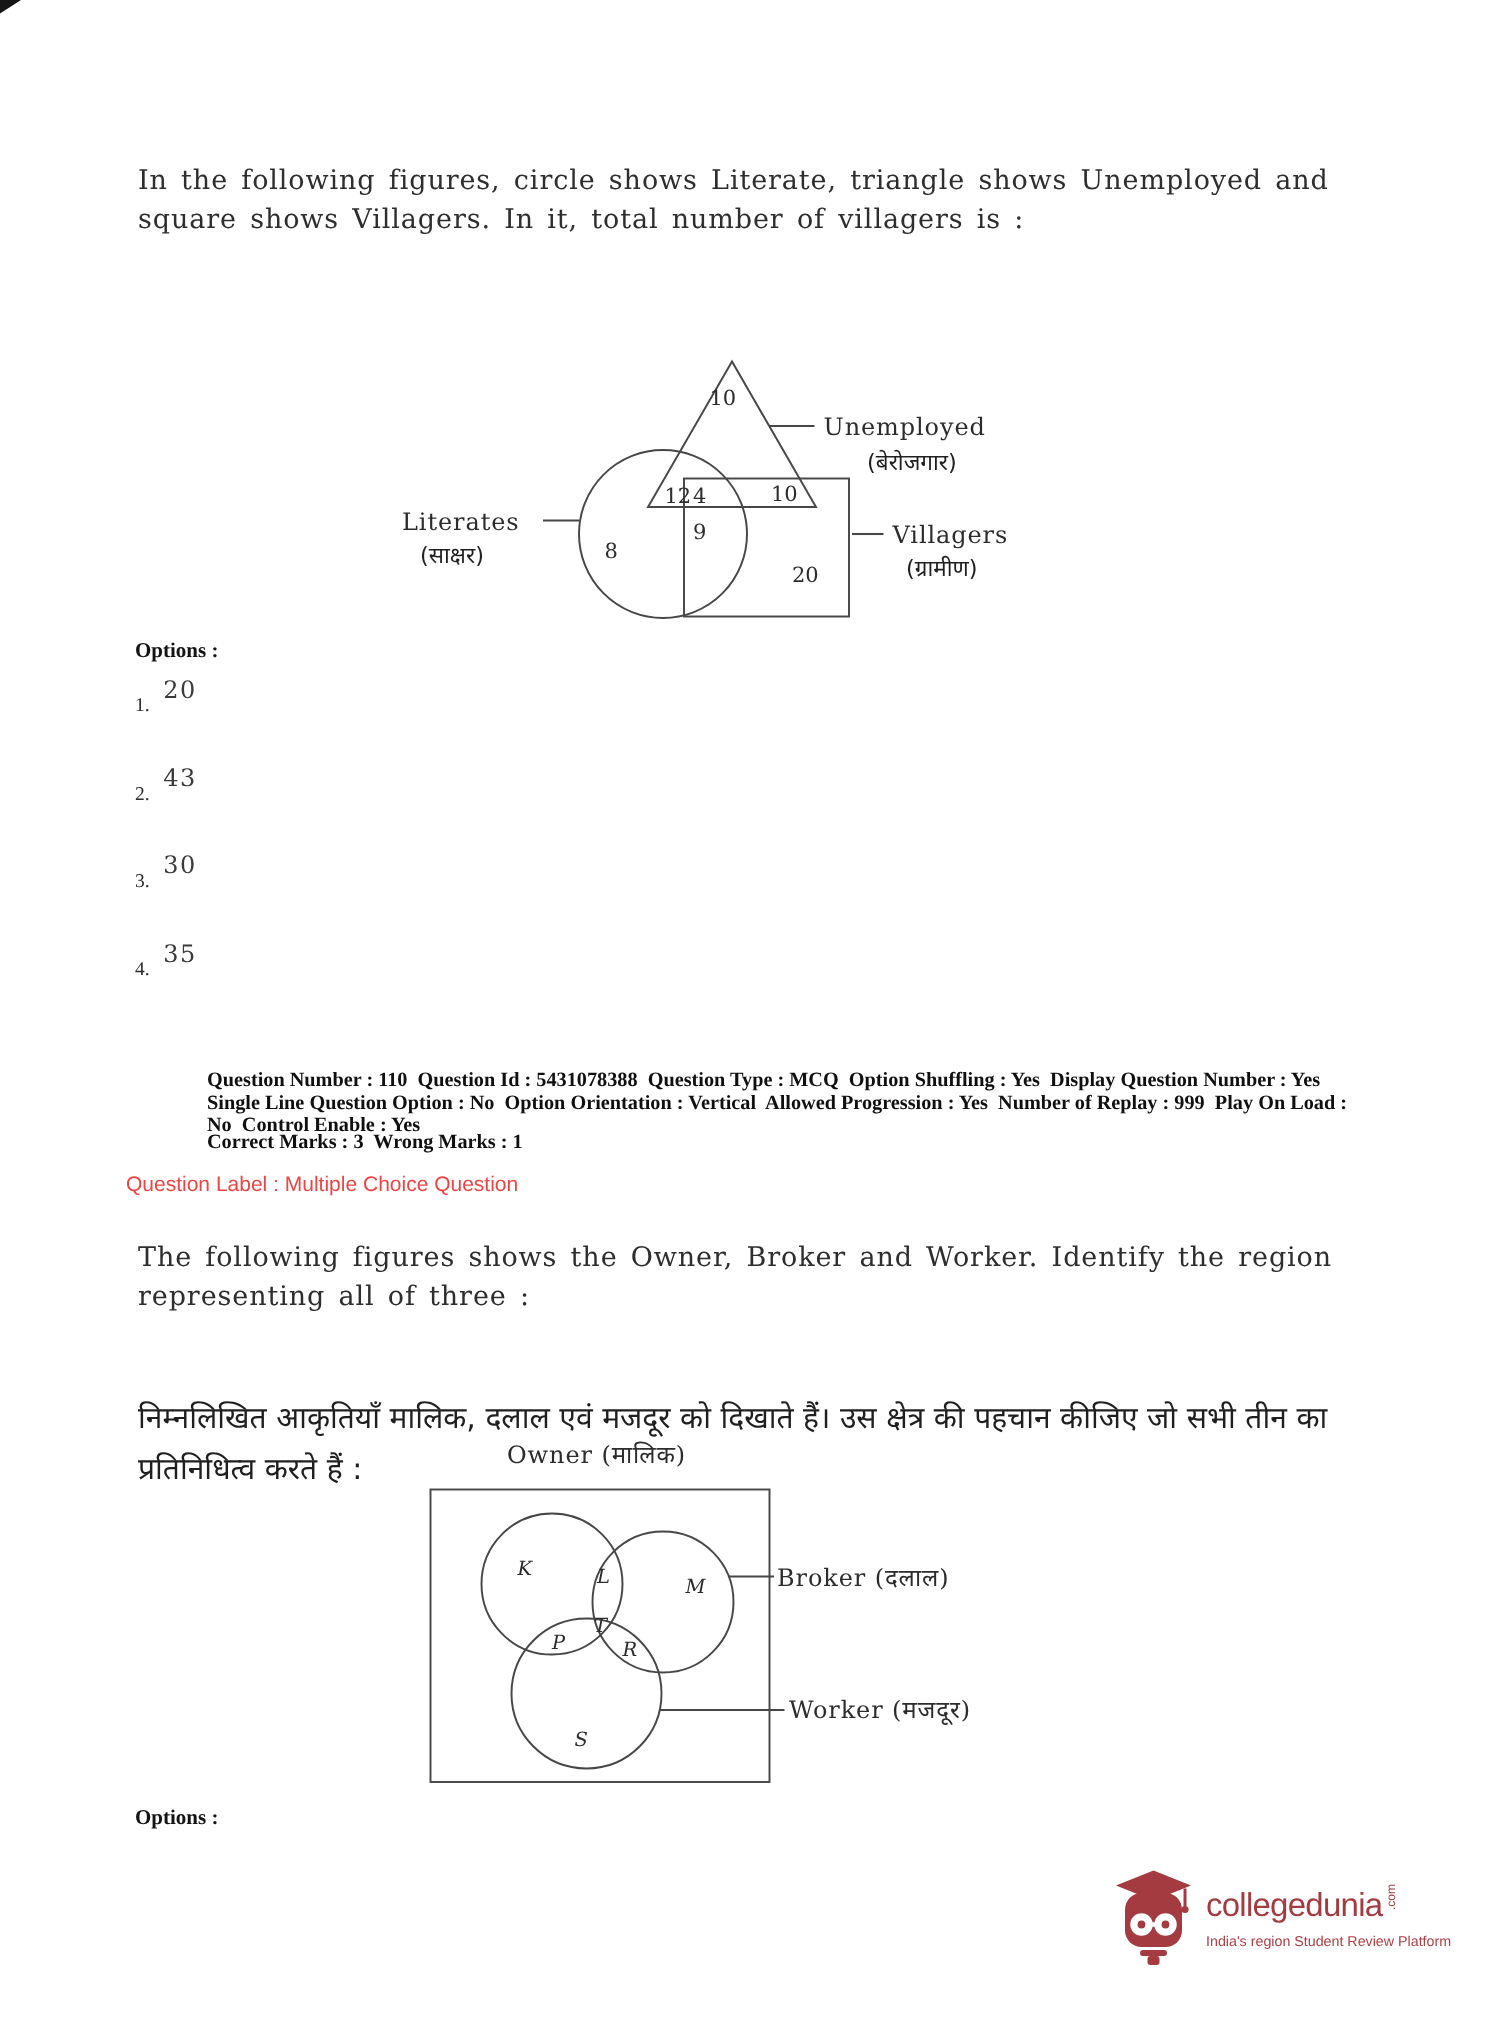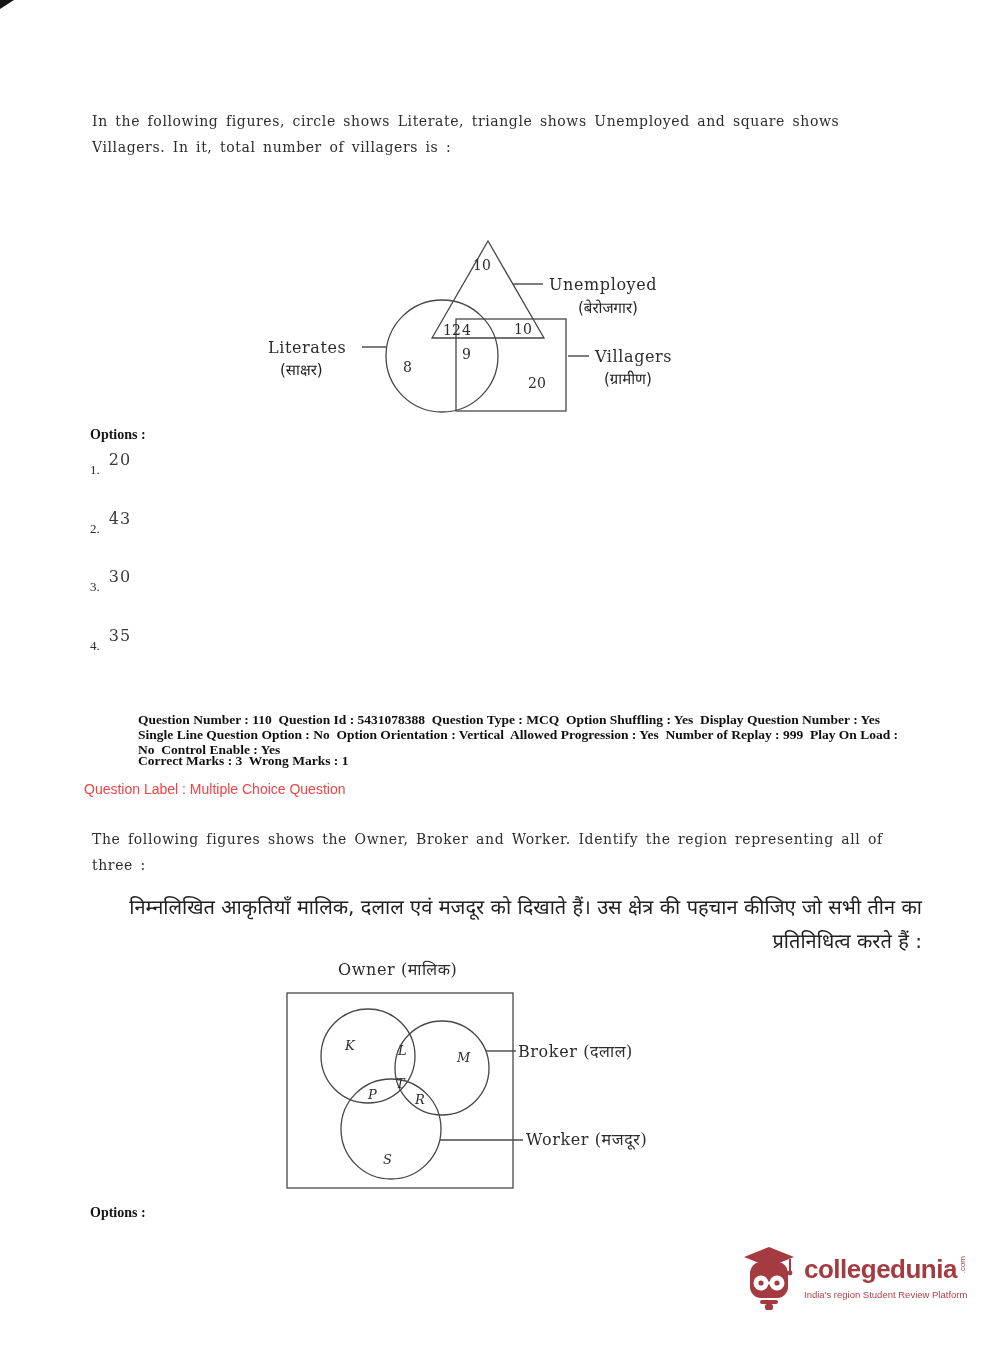--- a/index.html
+++ b/index.html
@@ -6,32 +6,32 @@
   .page {
     position:relative; width:1001px; height:1356px; background:#ffffff;
     overflow:hidden; font-family:"DejaVu Serif", serif; color:#2d2d2d;
   }
   .artifact {
     position:absolute; left:0; top:0; width:0; height:0;
     border-top:9px solid #151515; border-right:14px solid transparent;
   }
   .en-text {
     position:absolute; font-family:"DejaVu Serif", serif;
-    font-size:14px; line-height:26px; letter-spacing:0.6px; word-spacing:2.5px;
+    font-size:18px; line-height:26px; letter-spacing:0.6px; word-spacing:2.5px;
     color:#2e2e2e;
     margin-top:20px;
   }
   .q1-en { left:92px; top:88px;  width:820px; }
   .q2-en { left:92px; top:806px; width:820px; }
   .hi-text {
     position:absolute; font-family:"DejaVu Sans", sans-serif;
     font-size:20px; line-height:34px; color:#1f1f1f;
   }
   .q1-hi { left:92px; top:154px; width:820px; }
-  .q2-hi { left:92px; top:870px; width:830px;text-align:right; }
+  .q2-hi { left:92px; top:908px; width:830px; }
 
   .figure-svg { position:absolute; }
   .fig1 { left:258px; top:232px; }
   .fig2 { left:283px; top:953px; }
   .shape { fill:none; stroke:#474747; stroke-width:1.3; }
   .leader { stroke:#474747; stroke-width:1.4; }
   .fig-num   { font-family:"DejaVu Serif", serif; font-size:14px; fill:#2c2c2c; }
   .fig-label { font-family:"DejaVu Serif", serif; font-size:16px; letter-spacing:0.6px; fill:#2c2c2c; }
   .fig-hindi { font-family:"DejaVu Sans", sans-serif; font-size:15px; fill:#1f1f1f; }
   .fig-letter{ font-family:"DejaVu Serif", serif; font-style:italic; font-size:13px; fill:#2c2c2c; }
@@ -60,21 +60,21 @@
   .marks  { top:753px; }
   .qlabel {
     position:absolute; left:84px; top:781px; font-family:Liberation Sans, sans-serif;
     font-size:14px; color:#ef4444;
   }
 
   .logo { position:absolute; left:742px; top:1246px; display:flex; align-items:flex-start; gap:8px; }
   .logo-text-block { display:flex; flex-direction:column; margin-top:10px; }
   .brand-row { display:flex; align-items:flex-start; }
   .brand {
-    font-family:"Liberation Sans", sans-serif; font-weight:bold; font-size:26px;
+    font-family:"Liberation Sans", sans-serif; font-weight:normal; font-size:22px;
     color:#a33b40; letter-spacing:-0.5px; line-height:27px;
   }
   .brand-com {
     font-family:"Liberation Sans", sans-serif; font-size:8px; color:#a33b40;
     writing-mode:vertical-rl; transform:rotate(180deg); margin-left:2px; line-height:8px;
   }
   .tagline {
     font-family:"Liberation Sans", sans-serif; font-size:9.5px; color:#b04045; margin-top:6px;
   }
 </style>

